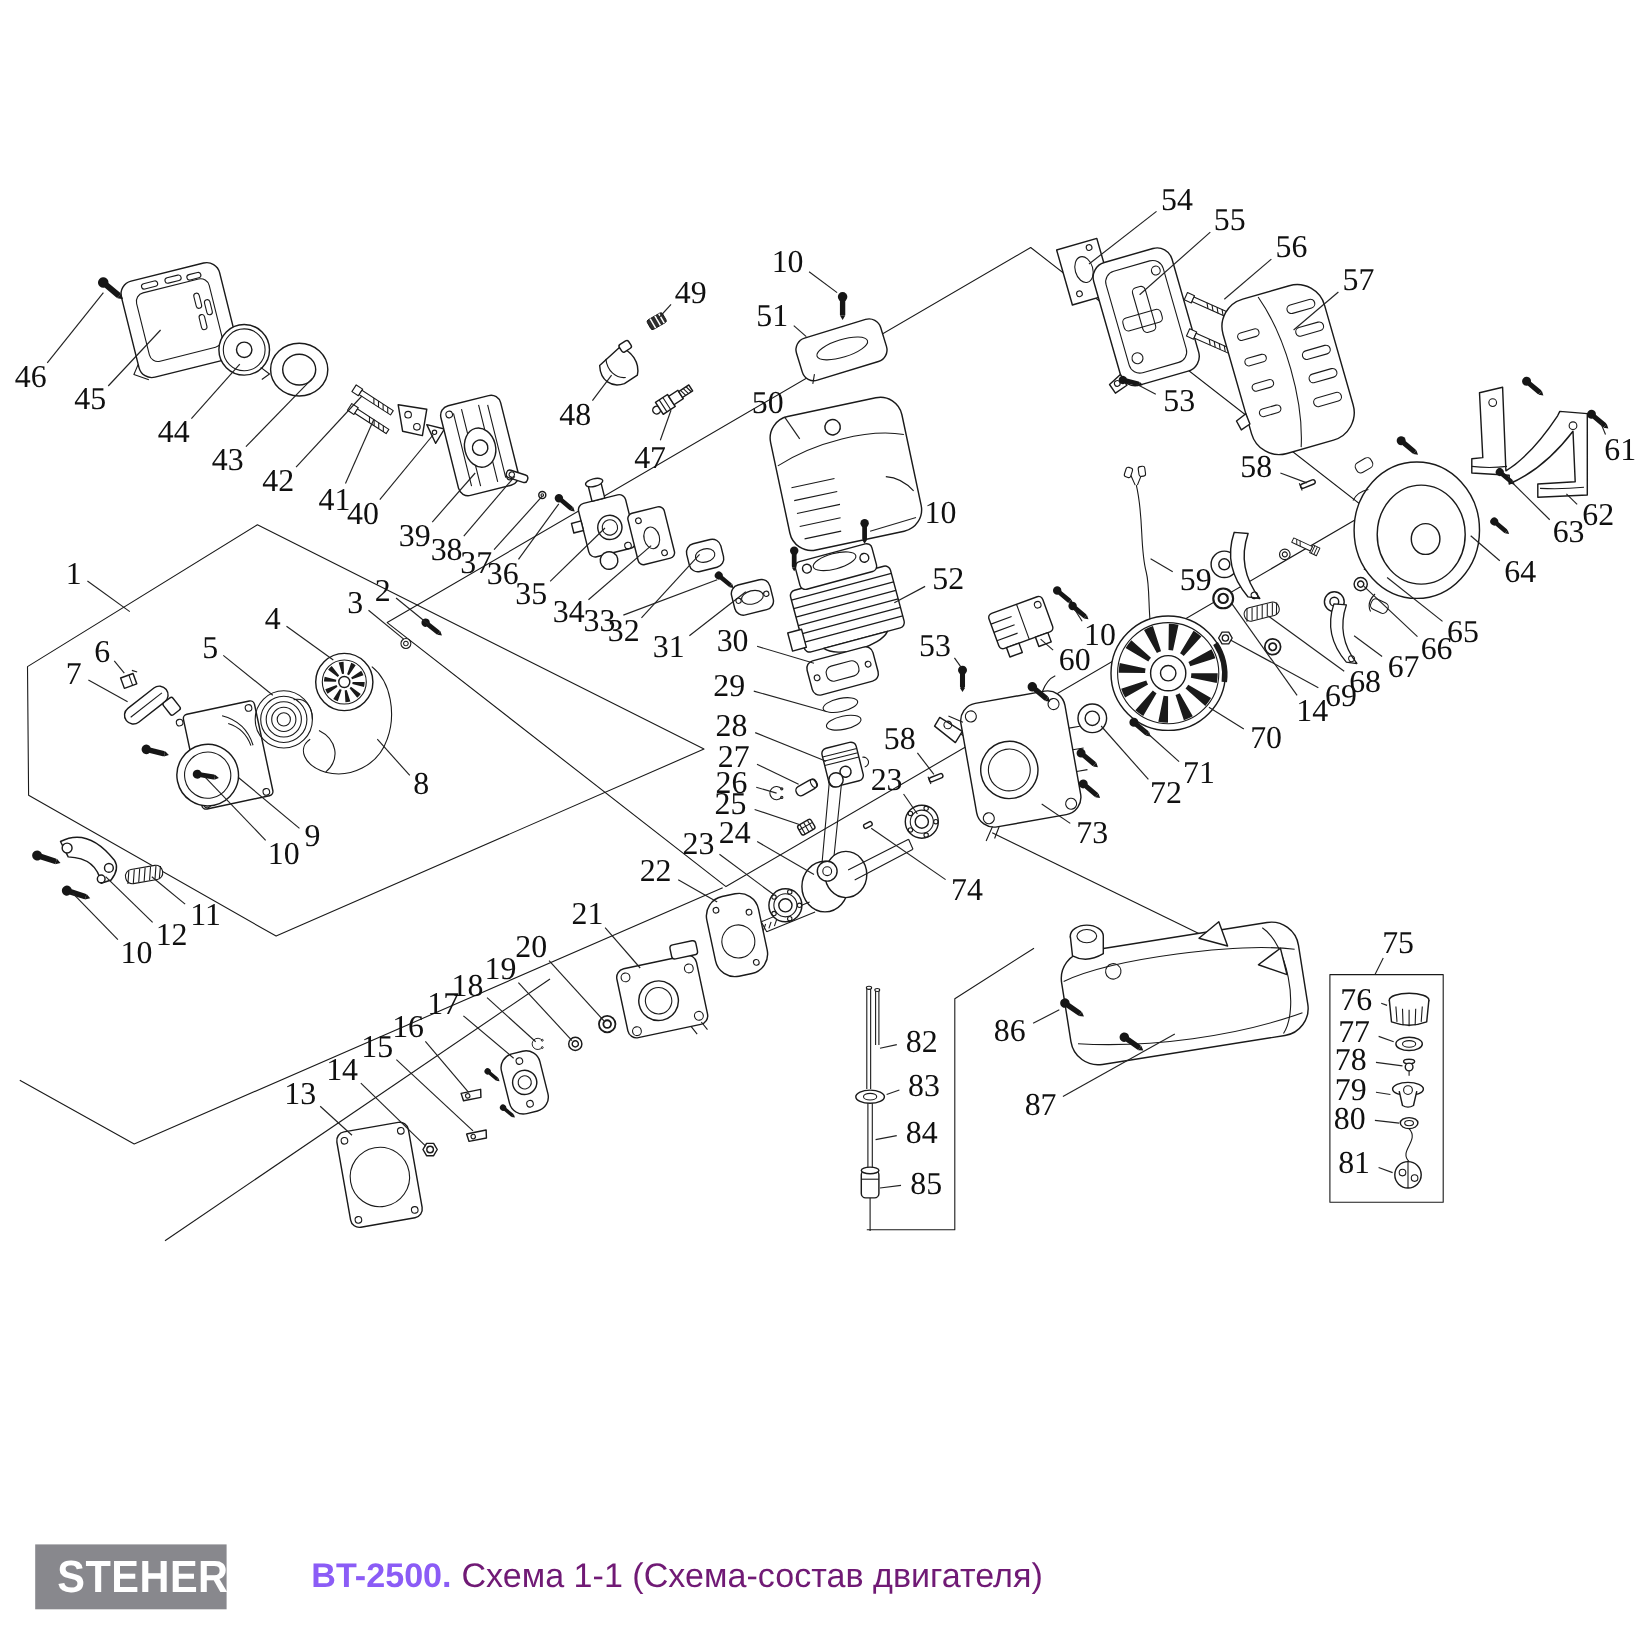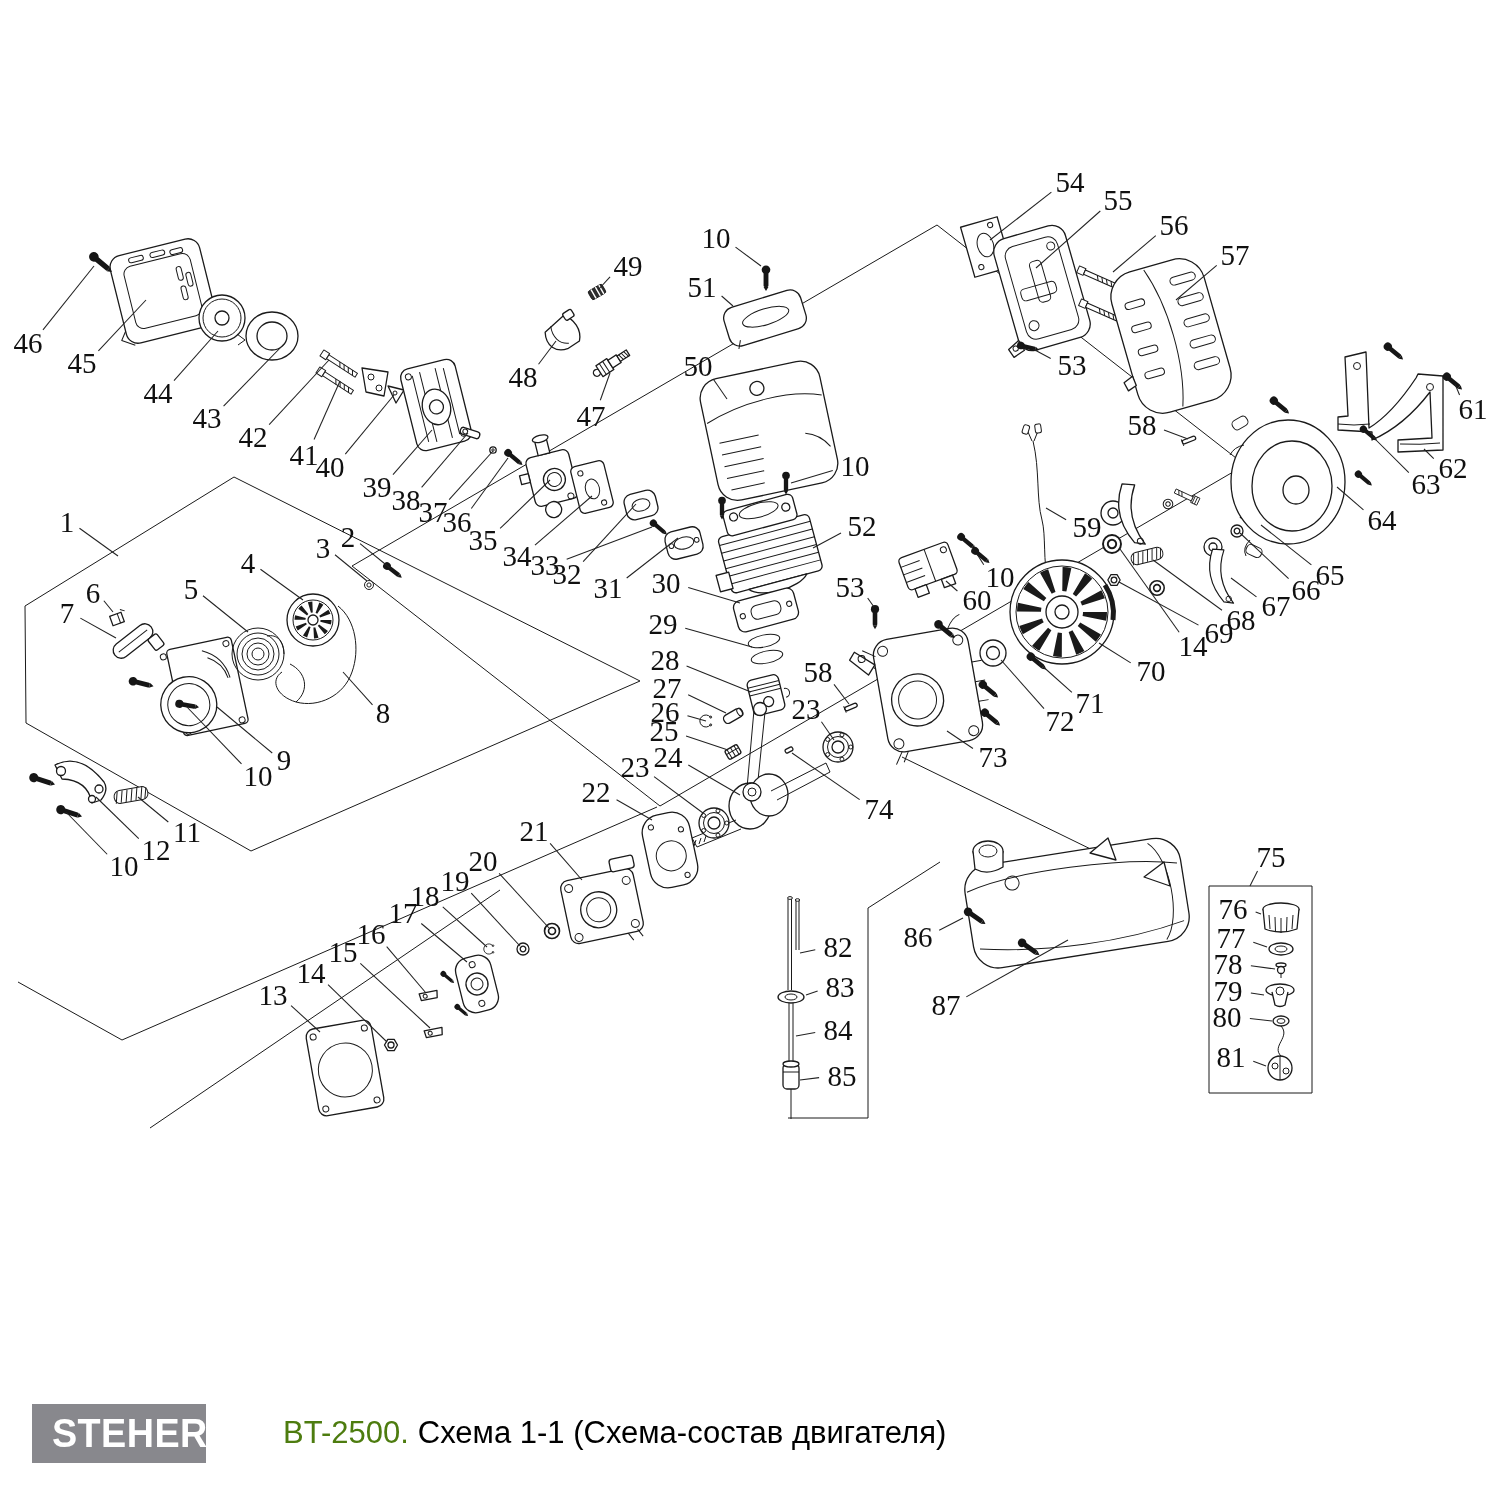--- a/index.html
+++ b/index.html
@@ -9,22 +9,22 @@
   .wh{fill:#fff;stroke:#1a1a1a;stroke-width:1.3;stroke-linejoin:round;}
   .wht{fill:#fff;stroke:#1a1a1a;stroke-width:1;stroke-linejoin:round;}
   .blk{fill:#161616;stroke:none;}
   .dk{fill:#2e2e2e;stroke:#111;stroke-width:.8;}
   .leader{stroke:#222;stroke-width:1.05;fill:none;}
   text.pl{font-family:"Liberation Serif",serif;font-size:29px;fill:#101010;}
   .footer{position:absolute;left:0;top:1398px;width:1500px;height:76px;}
   .logo{position:absolute;left:32px;top:6px;width:174px;height:59px;background:#88888d;display:flex;align-items:center;padding-left:14px;box-sizing:border-box;}
   .logo-text{color:#fff;font-weight:800;font-size:41px;letter-spacing:.5px;transform:scaleX(.92);transform-origin:left center;margin-left:6px;line-height:1;}
   .title{position:absolute;left:283px;top:0;height:70px;display:flex;align-items:center;font-size:31px;color:#1c1c1c;white-space:pre;}
-  .title .model{font-weight:400;color:#4d7c0f;text-align:right;}
-  .title .subtitle{font-weight:400;color:#000000;margin-left:9px;}
+  .title .model{font-weight:700;color:#8b5cf6;text-align:right;}
+  .title .subtitle{font-weight:400;color:#701a75;margin-left:9px;}
 </style>
 </head>
 <body>
 
 <div class="stage">
 <svg id="diagram" width="1500" height="1500" viewBox="0 0 1500 1500" xmlns="http://www.w3.org/2000/svg">
   <defs>
     <g id="scr">
           <circle cx="-8" cy="0" r="4.8" class="blk"></circle>
           <rect x="-5" y="-2.7" width="16" height="5.4" rx="1.2" class="blk"></rect>

